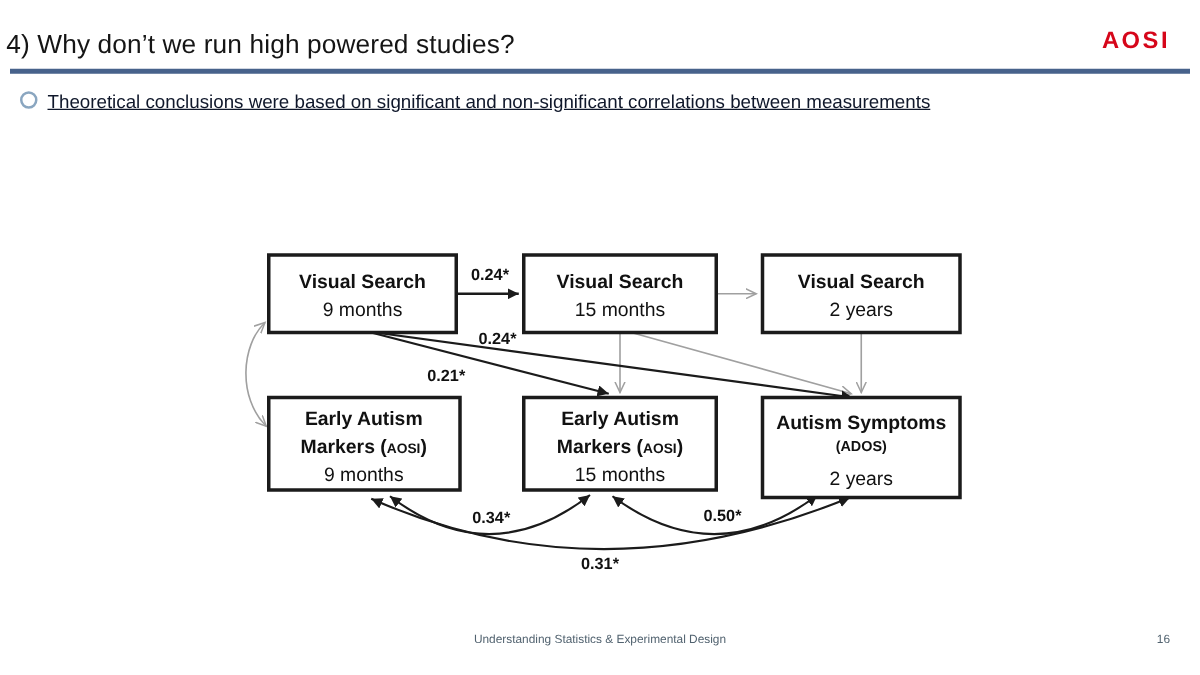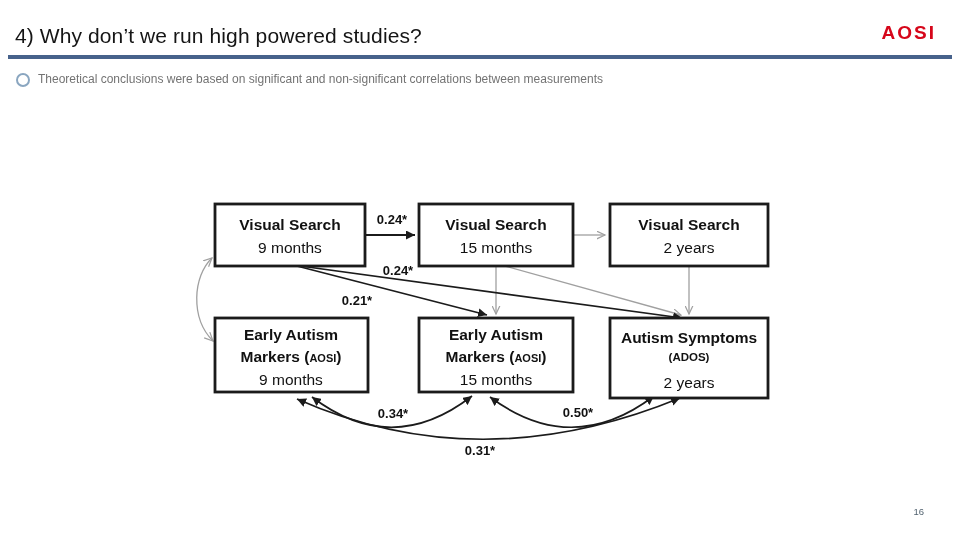--- a/index.html
+++ b/index.html
@@ -1,38 +1,38 @@
 <!DOCTYPE html>
 <html><head>
 <meta charset="utf-8">
 <style>
   html,body{margin:0;padding:0;background:#ffffff;}
   .slide{position:relative;width:960px;height:540px;background:#ffffff;overflow:hidden;
          font-family:"Liberation Sans",sans-serif;color:#1a1a1a;}
-  .title{position:absolute;left:15px;top:24px;font-size:21px;letter-spacing:.1px;color:#151515;}
+  .title{position:absolute;left:5px;top:24px;font-size:21px;letter-spacing:.1px;color:#151515;}
   .logo{position:absolute;right:24px;top:22px;font-size:19px;font-weight:bold;
         color:#d6061a;letter-spacing:2px;font-family:"Liberation Sans",sans-serif;}
   .rule{position:absolute;left:8px;top:55px;width:944px;height:3.5px;background:#47628b;}
   .bullet-row{position:absolute;left:16px;top:70px;display:flex;align-items:flex-start;}
   .ring{display:inline-block;width:10px;height:10px;border:2.5px solid #8aa6c0;border-radius:50%;
         margin:3px 8px 0 0;flex:0 0 auto;background:#fff;}
-  .bullet-text{width:760px;font-size:12px;line-height:1.55;color:#737373;}
+  .bullet-text{width:760px;font-size:15px;line-height:1.55;color:#0f172a;text-decoration:underline;}
   .diagram{position:absolute;left:185px;top:194px;}
   .node{fill:#ffffff;stroke:#1b1b1b;stroke-width:2.8px;}
   .nt{font-family:"Liberation Sans",sans-serif;font-size:15.5px;font-weight:bold;fill:#111;text-anchor:middle;}
   .ns{font-family:"Liberation Sans",sans-serif;font-size:15.5px;font-weight:normal;fill:#111;text-anchor:middle;}
   .ncaps{font-size:11px;font-weight:bold;}
   .nsmall{font-family:"Liberation Sans",sans-serif;font-size:11.5px;font-weight:bold;fill:#111;text-anchor:middle;}
   .lab{font-family:"Liberation Sans",sans-serif;font-size:13px;font-weight:bold;fill:#111;text-anchor:middle;}
   .eB{stroke:#1b1b1b;stroke-width:1.7px;fill:none;}
   .eBh{stroke:#1b1b1b;stroke-width:1.9px;fill:none;}
   .eG{stroke:#a0a0a0;stroke-width:1.3px;fill:none;}
   .footer{position:absolute;left:0;top:506px;width:100%;text-align:center;
           font-size:9.5px;color:#51626f;}
-  .pagenum{position:absolute;right:36px;top:506px;font-size:9.5px;color:#51626f;text-align:right;}
+  .pagenum{position:absolute;right:24px;top:506px;font-size:9.5px;color:#51626f;text-align:right;}
 </style>
 </head>
 <body>
 
 <div class="slide">
 
   <div class="title">4) Why don’t we run high powered studies?</div>
   <div class="logo">AOSI</div>
   <div class="rule"></div>
 
@@ -98,15 +98,16 @@
       <text class="ns" x="311" y="191">15 months</text>
     </g>
     <g>
       <rect class="node" x="425" y="124" width="158" height="80"></rect>
       <text class="nt" x="504" y="149">Autism Symptoms</text>
       <text class="nsmall" x="504" y="167">(ADOS)</text>
       <text class="ns" x="504" y="194">2 years</text>
     </g>
   </svg>
 
+  <div class="footer">Understanding Statistics &amp; Experimental Design</div>
   <div class="pagenum">16</div>
 
 </div>
 
 </body></html>

